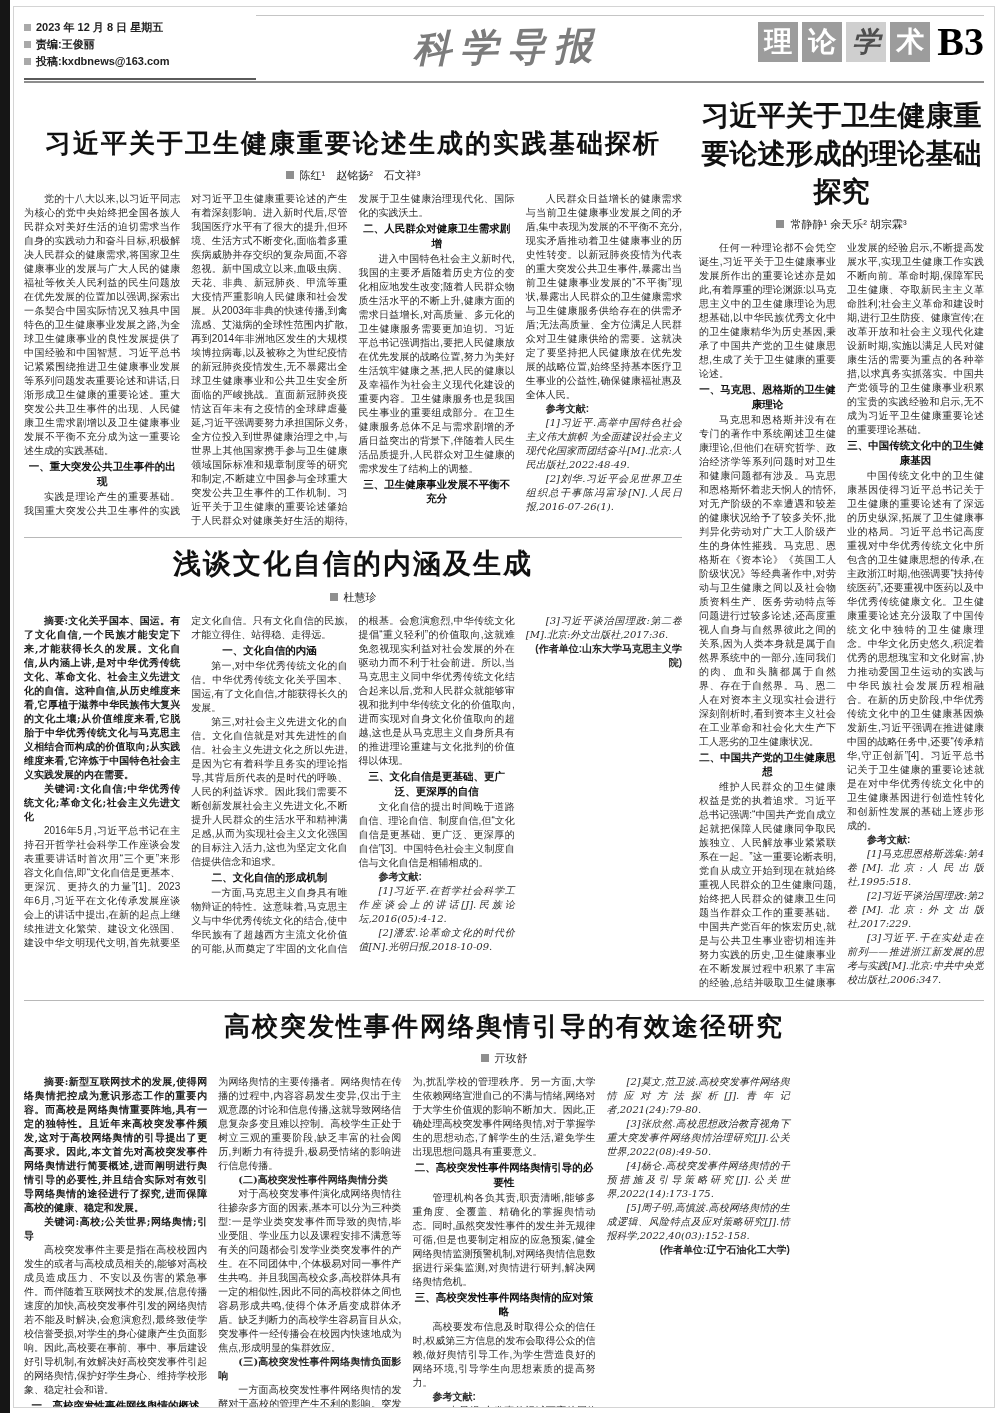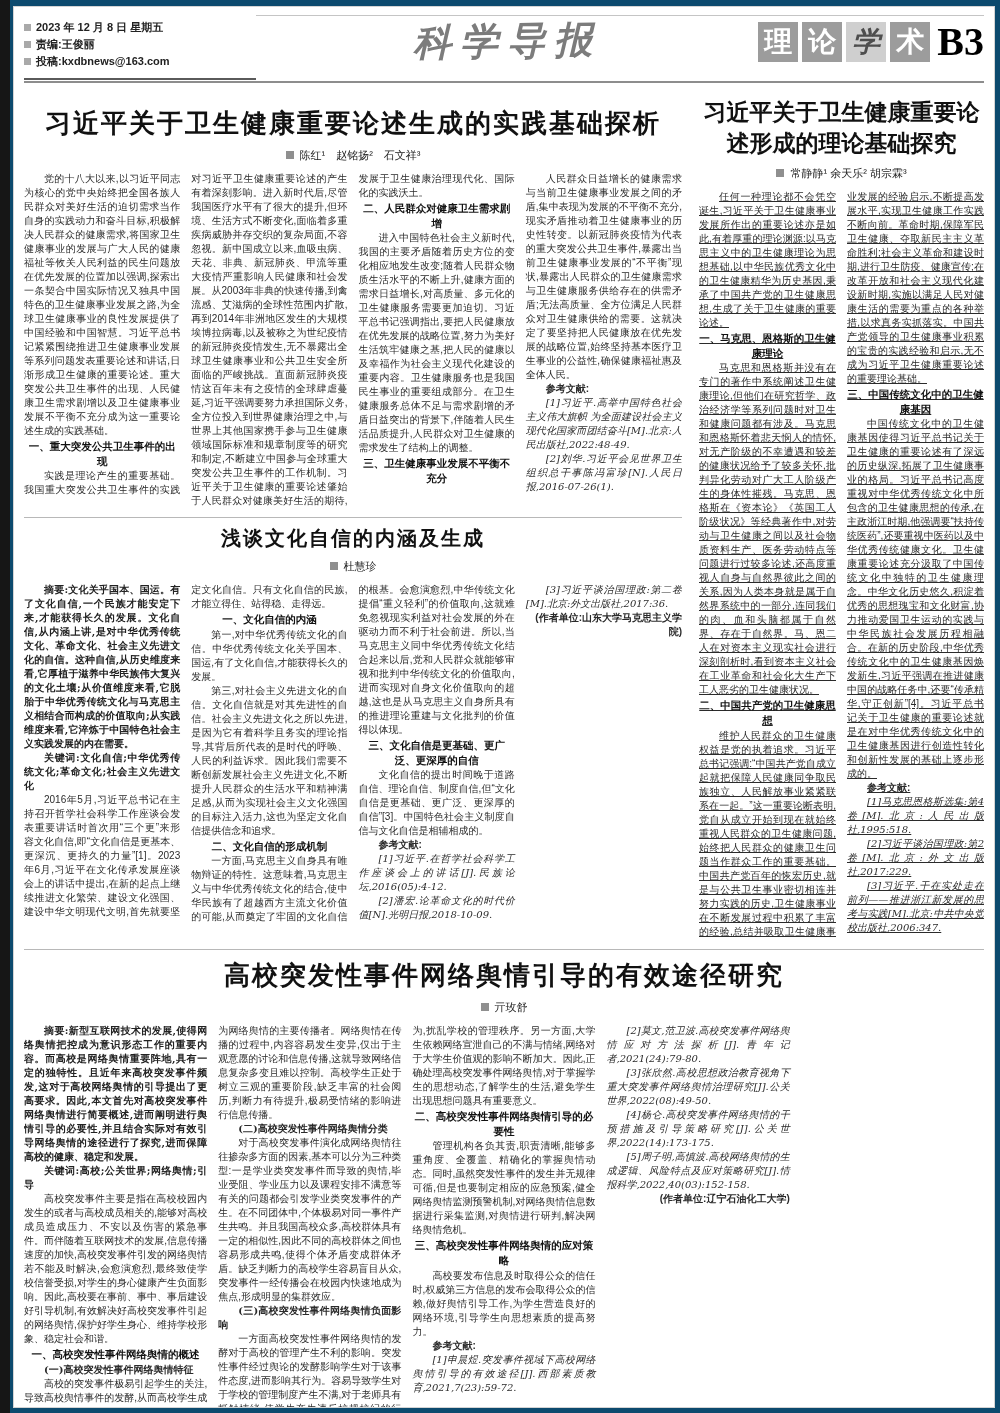--- a/index.html
+++ b/index.html
@@ -1,52 +1,52 @@
 <!DOCTYPE html>
 <html><head>
 <meta charset="utf-8">
 <style>
   html,body{margin:0;padding:0;background:#c9c9c9;font-family:"Liberation Sans","DejaVu Sans",sans-serif;}
-  .page{position:relative;width:1000px;height:1413px;background:#0c4a6e;margin:0 auto;overflow:hidden;}
+  .page{position:relative;width:1000px;height:1413px;background:#ffffff;margin:0 auto;overflow:hidden;}
   .edge-left{position:absolute;left:0;top:0;width:10px;height:100%;background:#161616;}
   .sheet{position:absolute;left:13px;top:6px;right:5px;bottom:5px;background:#fff;border:1px solid #d4d4d4;padding:8px 10px;box-sizing:border-box;overflow:hidden;}
 
   
   .header{display:flex;align-items:flex-start;height:62px;}
   .meta{width:232px;border-bottom:2px solid #5a5a5a;padding:4px 0 8px;}
   .meta-row{font-size:11px;color:#222;font-weight:bold;line-height:17px;white-space:nowrap;}
   .msq{display:inline-block;width:7px;height:7px;background:#a9a9a9;margin-right:5px;}
-  .head-mid{flex:1;text-align:center;border-top:1px solid #c5c5c5;padding-top:0;}
+  .head-mid{flex:1;text-align:center;border-top:1px solid #c5c5c5;padding-top:6px;}
   .masthead{display:inline-block;font-family:"DejaVu Serif","Liberation Serif",serif;font-style:italic;font-weight:bold;font-size:38px;color:#7c7c7c;letter-spacing:9px;transform:rotate(-1deg);}
   .head-right{display:flex;align-items:center;gap:4px;border-top:1px solid #c5c5c5;padding-top:6px;}
   .secbox{width:40px;height:40px;background:#9c9c9c;color:#fff;font-size:28px;font-weight:bold;display:flex;align-items:center;justify-content:center;font-family:"DejaVu Serif",serif;}
   .secbox.light{background:#cfcfcf;color:#4e4e4e;font-style:italic;}
   .pageno{font-size:40px;font-weight:bold;color:#000;font-family:"Liberation Serif","DejaVu Serif",serif;margin-left:3px;line-height:40px;}
   .main-rule{border-top:2px solid #8d8d8d;margin:4px 0 8px;}
 
   
   .top-flex{display:flex;align-items:center;}
   .left-stack{width:658px;flex:0 0 658px;}
   .vrule{width:1px;background:#b8b8b8;margin:0 8px;}
   .right-col{flex:1;min-width:0;}
   .hrule{border-top:1px solid #b8b8b8;margin:7px 0;}
 
   .title{font-weight:bold;text-align:center;color:#111;}
   .t27{font-size:26px;letter-spacing:2px;margin:8px 0 2px;}
-  .t25{font-size:20px;letter-spacing:2px;margin:6px 0 0;}
-  .t21{font-size:23px;line-height:1.35;margin:6px auto 0;max-width:292px;}
+  .t25{font-size:28px;letter-spacing:2px;margin:6px 0 0;}
+  .t21{font-size:28px;line-height:1.35;margin:6px auto 0;max-width:292px;}
   .byline{text-align:center;font-size:11px;font-weight:normal;margin:7px 0 9px;color:#222;}
   .bsq{display:inline-block;width:8px;height:8px;background:#8f8f8f;margin-right:6px;}
 
   .cols{text-align:justify;font-size:10px;line-height:1.4;color:#2b2b2b;column-gap:11px;column-fill:auto;overflow:hidden;}
   .cols4{column-count:4;}
   .cols2{column-count:2;}
   .cols5{column-count:5;}
   .art1-body{height:338px;}
-  .art2-body{height:752px;text-decoration:underline;}
+  .art2-body{height:752px;}
   .art3-body{height:352px;}
   .art4-body{height:394px;}
   .cols p{margin:0;text-indent:2em;}
   p.b-h2{text-indent:0;text-align:center;font-weight:bold;font-size:10.5px;margin:1px 0;color:#111;}
   p.b-h3{font-weight:bold;font-family:"DejaVu Serif",serif;}
   p.b-abstract,p.b-kw{font-weight:bold;font-family:"DejaVu Serif",serif;color:#222;}
   p.b-refh{font-weight:bold;}
   p.b-ref{font-family:"DejaVu Serif",serif;font-style:italic;}
   p.b-author{font-weight:bold;text-align:right;text-indent:0;}
 </style>

